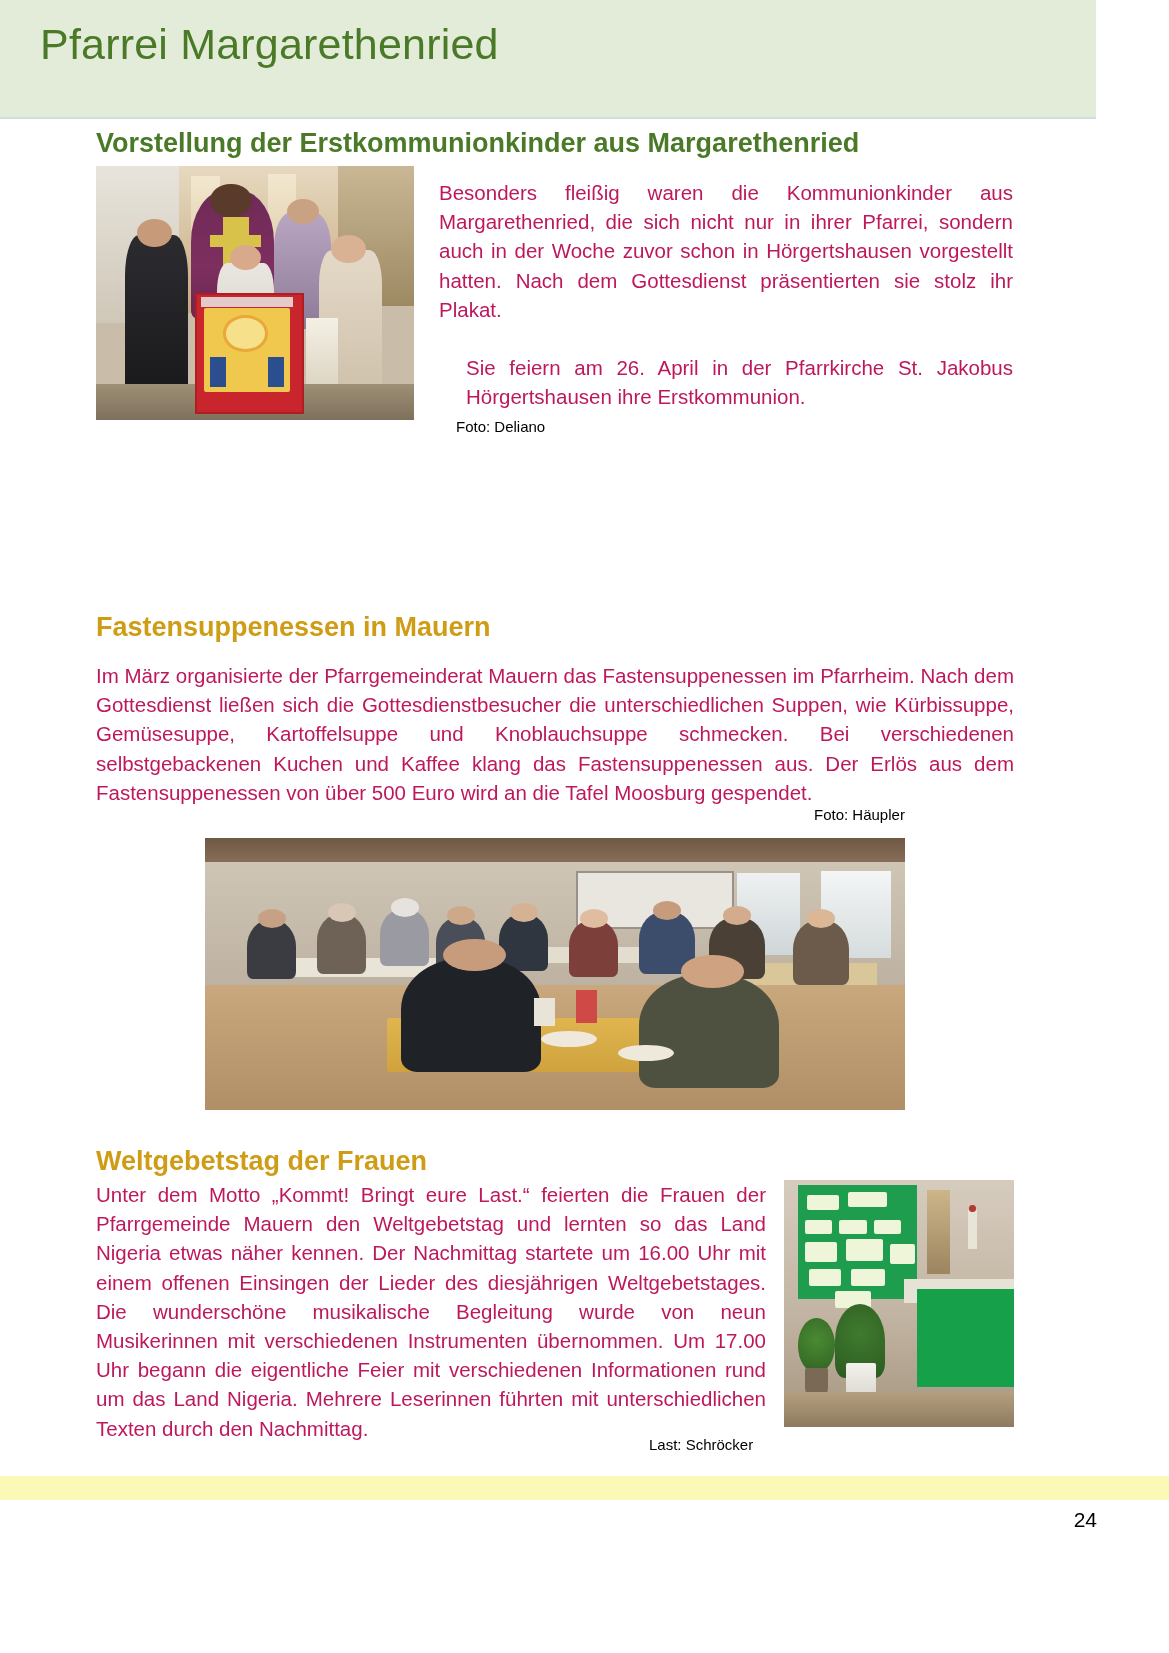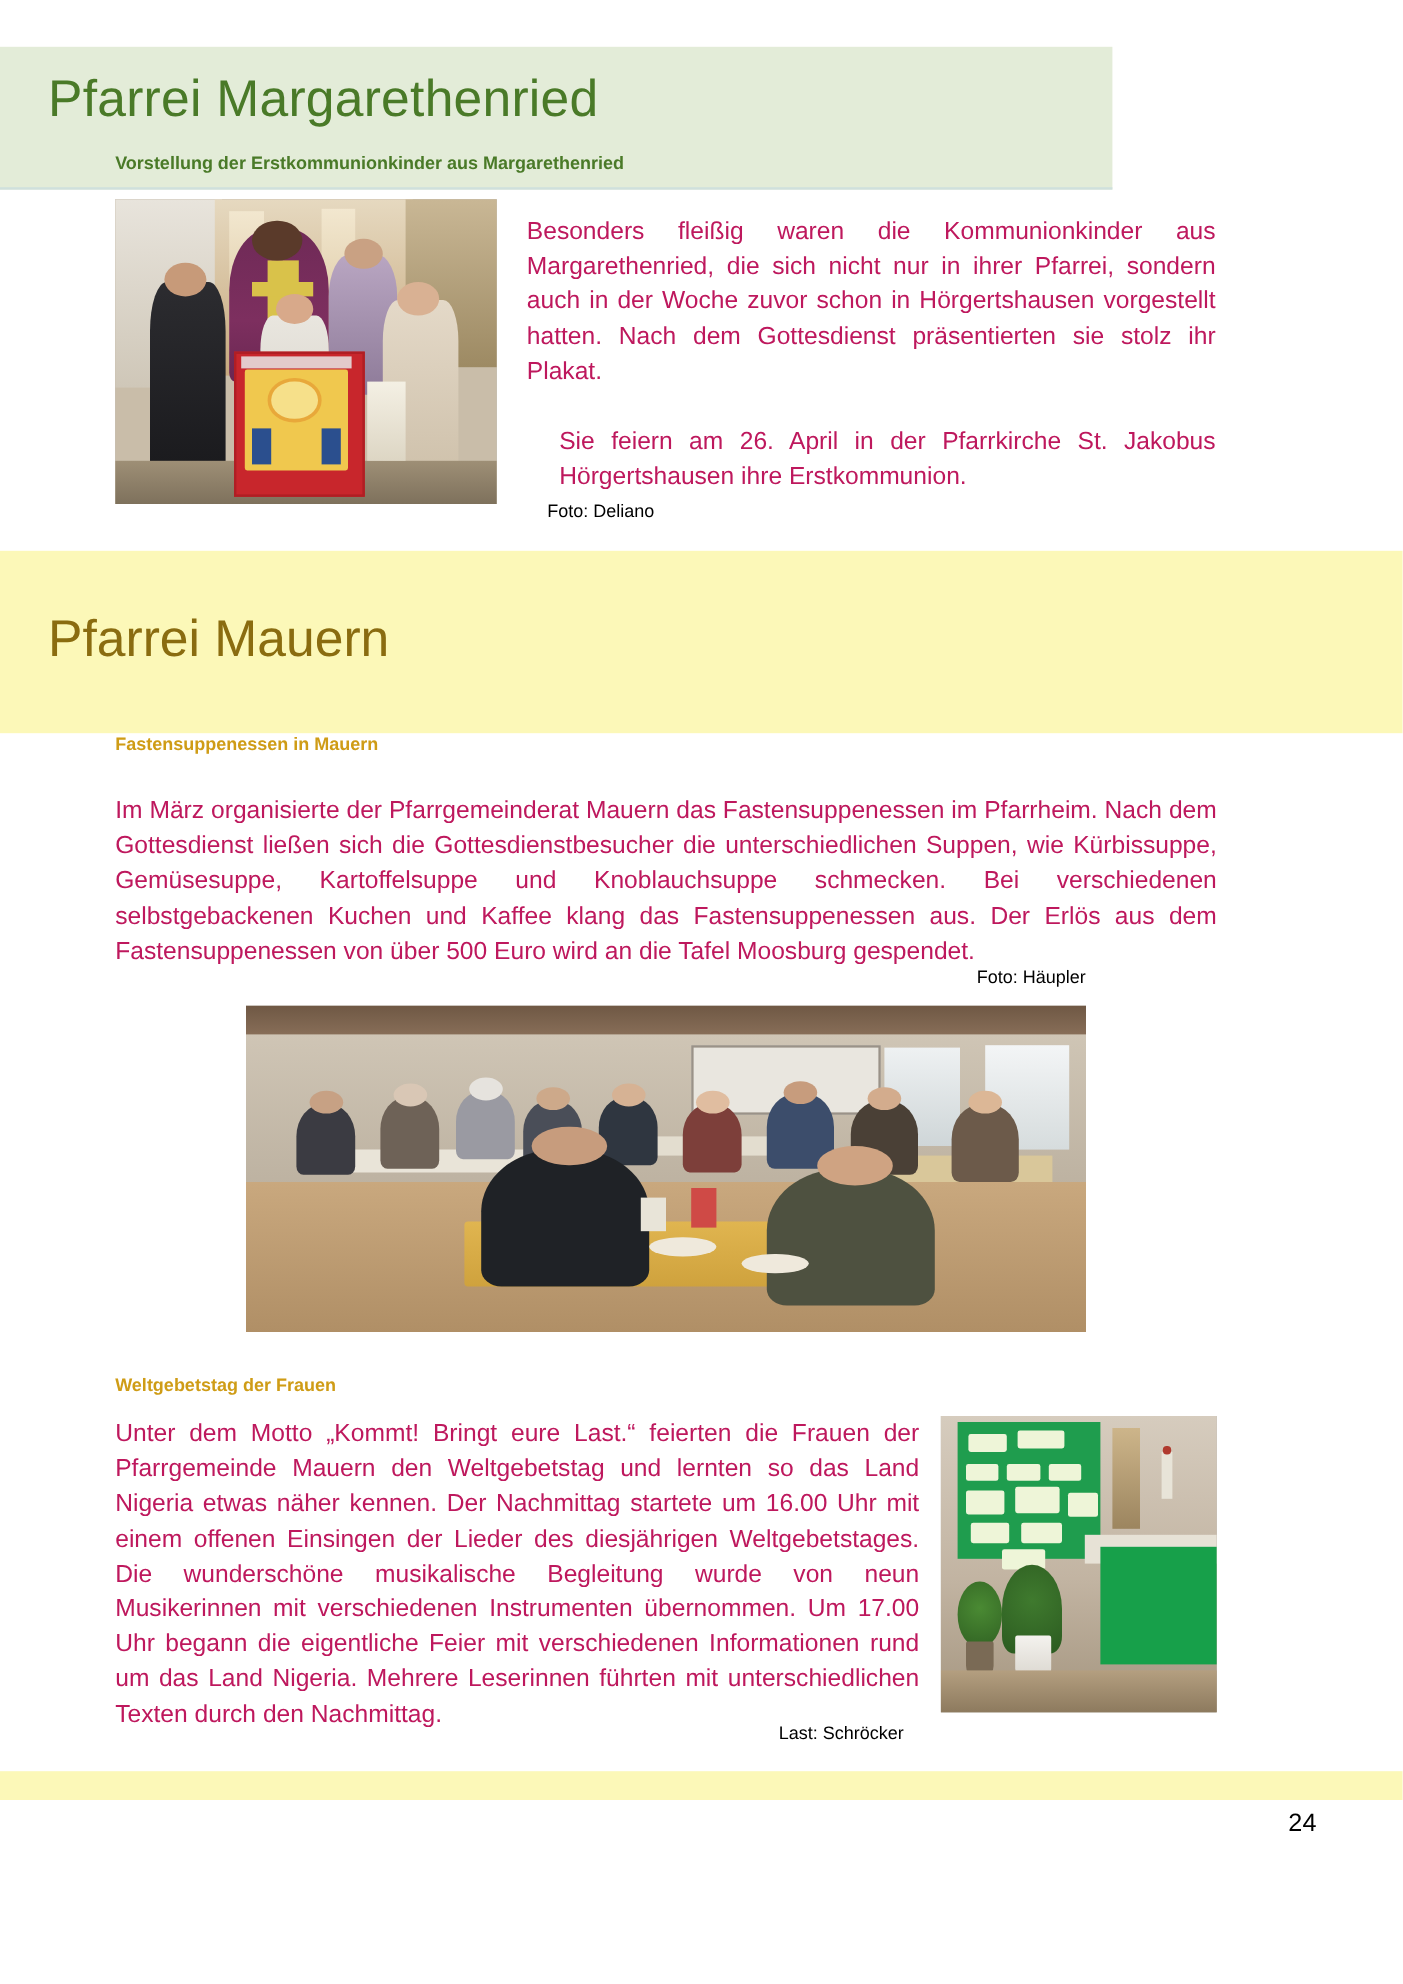--- a/index.html
+++ b/index.html
@@ -18,26 +18,25 @@
     margin: 0 auto;
     background: #ffffff;
     overflow: hidden;
   }
 
   
   .banner-green {
     position: absolute;
     left: 0;
     top: 0;
-    width: 927px;
+    width: 1096px;
     height: 119px;
     background: #e3ecd8;
     border-bottom: 2px solid #cfe0dc;
     box-sizing: border-box;
-    margin-top: 39px;
   }
   .banner-green .banner-title {
     position: absolute;
     left: 40px;
     top: 20px;
     font-size: 43px;
     line-height: 1.15;
     color: #4a7a28;
     font-weight: normal;
     letter-spacing: 0.2px;
@@ -78,21 +77,21 @@
     right: 72px;
     top: 1508px;
     font-size: 21px;
     color: #000000;
     font-weight: normal;
   }
 
   
   .art-heading {
     position: absolute;
-    font-size: 15px;
+    font-size: 27px;
     font-weight: bold;
     white-space: nowrap;
     font-stretch: condensed;
   }
   .heading-green { color: #4a7a28; }
   .heading-gold  { color: #cf9c16; }
 
   
   .body-text {
     position: absolute;
@@ -268,23 +267,20 @@
     <div class="ph1-candle"></div>
   </div>
 
   <div class="body-text" style="left:439px; top:178px; width:574px;">
     <p>Besonders fleißig waren die Kommunionkinder aus Margarethenried, die sich nicht nur in ihrer Pfarrei, sondern auch in der Woche zuvor schon in Hörgertshausen vorgestellt hatten. Nach dem Gottesdienst präsentierten sie stolz ihr Plakat.</p>
     <p>Sie feiern am 26. April in der Pfarrkirche St. Jakobus Hörgertshausen ihre Erstkommunion.</p>
   </div>
 
   <div class="caption" style="left:456px; top:418px;">Foto: Deliano</div>
 
-  <div class="banner-yellow">
-    <div class="banner-title">Pfarrei Mauern</div>
-  </div>
 
   <div class="art-heading heading-gold" style="left:96px; top:612px;">Fastensuppenessen in Mauern</div>
 
   <div class="body-text" style="left:96px; top:661px; width:918px;">
     <p>Im März organisierte der Pfarrgemeinderat Mauern das Fastensuppenessen im Pfarrheim. Nach dem Gottesdienst ließen sich die Gottesdienstbesucher die unterschiedlichen Suppen, wie Kürbissuppe, Gemüsesuppe, Kartoffelsuppe und Knoblauchsuppe schmecken. Bei verschiedenen selbstgebackenen Kuchen und Kaffee klang das Fastensuppenessen aus. Der Erlös aus dem Fastensuppenessen von über 500 Euro wird an die Tafel Moosburg gespendet.</p>
   </div>
 
   <div class="caption" style="left:814px; top:806px;">Foto: Häupler</div>
 
   <div class="photo" style="left:205px; top:838px; width:700px; height:272px;">

